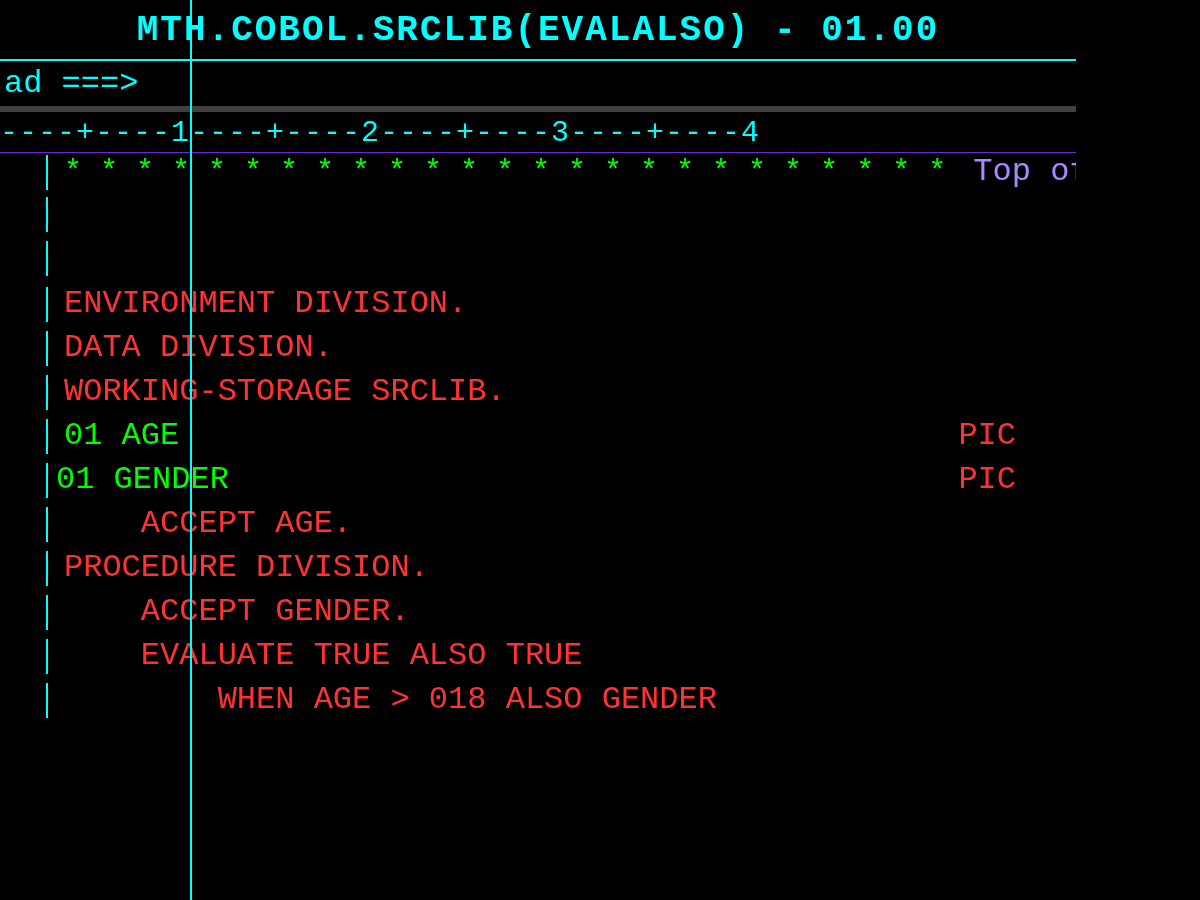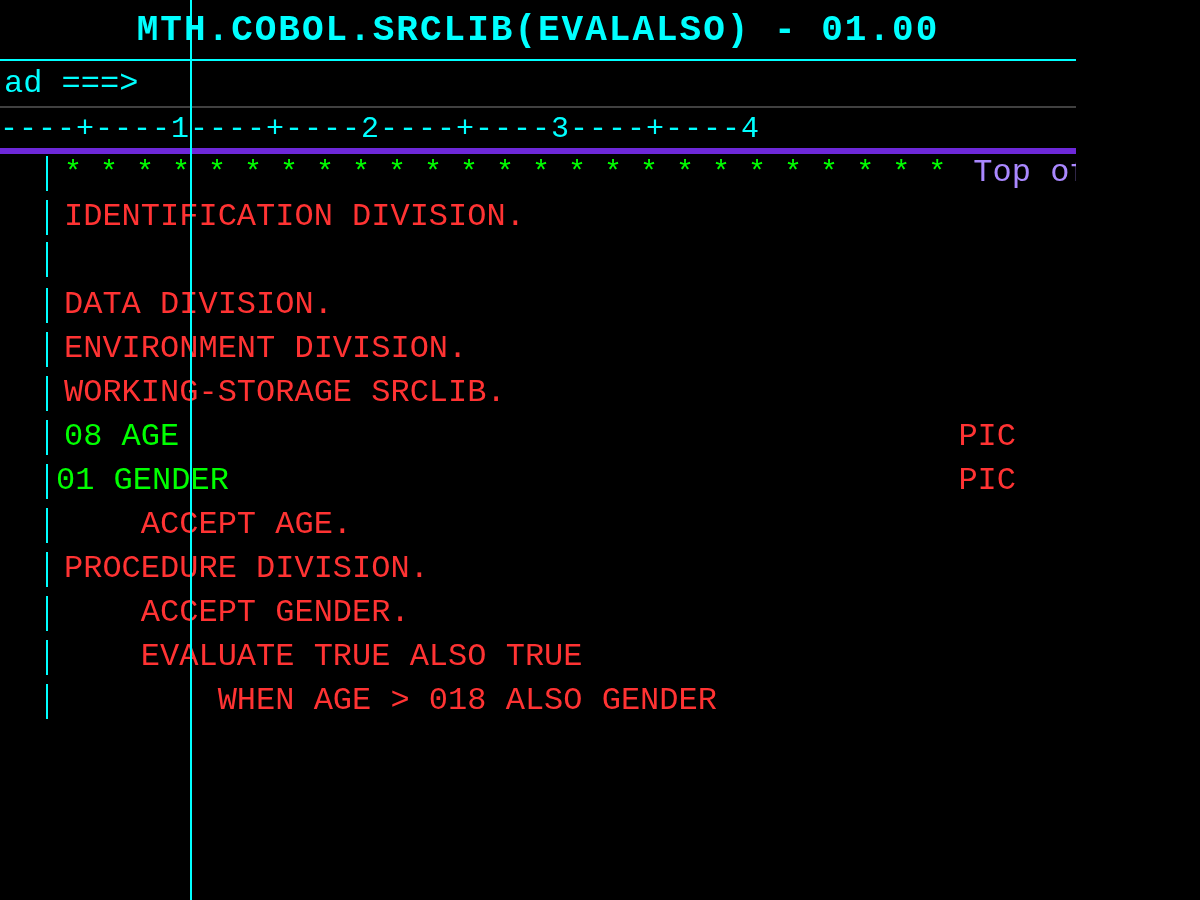--- a/index.html
+++ b/index.html
@@ -32,21 +32,21 @@
       font-weight: bold;
       color: #00ffff;
       letter-spacing: 2px;
     }
 
     .command-bar {
       display: flex;
       align-items: center;
       padding: 4px 0 4px 0;
       border-top: 2px solid #00ffff;
-      border-bottom: 2px solid #404040;
+      border-bottom: 6px solid #404040;
       font-size: 32px;
       color: #00ffff;
     }
 
     .command-label {
       color: #00ffff;
       font-size: 32px;
       padding-left: 4px;
     }
 
@@ -55,21 +55,21 @@
       font-size: 32px;
       margin-left: 4px;
     }
 
     .ruler-line {
       font-size: 30px;
       color: #00ffff;
       padding: 4px 0 2px 0;
       letter-spacing: 1px;
       white-space: nowrap;
-      border-bottom: 6px solid #6d28d9;
+      border-bottom: 1px solid #6d28d9;
       padding-left: 0;
     }
 
     .code-area {
       padding-top: 0;
     }
 
     .code-line {
       display: flex;
       align-items: baseline;
@@ -160,54 +160,51 @@
     <div class="top-of-data-line">
       <span class="line-num">&nbsp;</span>
       <span class="line-content">
         <span class="stars">* * * * * * * * * * * * * * * * * * * * * * * * *</span>
         <span class="top-of-dat">Top of Data</span>
       </span>
     </div>
 
     <div class="code-line">
       <span class="line-num">&nbsp;</span>
-      <span class="line-content">
-        <span class="red">IDENTIFICATION DIVISION.</span>
-      </span>
-    </div>
-
-    <div class="code-line">
-      <span class="line-num">&nbsp;</span>
+    </div>
+
+    <div class="code-line">
+      <span class="line-num">&nbsp;</span>
+    </div>
+
+    <div class="code-line">
+      <span class="line-num">&nbsp;</span>
+      <span class="line-content">
+        <span class="red">ENVIRONMENT DIVISION.</span>
+      </span>
     </div>
 
     <div class="code-line">
       <span class="line-num">&nbsp;</span>
       <span class="line-content">
         <span class="red">DATA DIVISION.</span>
       </span>
     </div>
 
     <div class="code-line">
       <span class="line-num">&nbsp;</span>
       <span class="line-content">
-        <span class="red">ENVIRONMENT DIVISION.</span>
-      </span>
-    </div>
-
-    <div class="code-line">
-      <span class="line-num">&nbsp;</span>
-      <span class="line-content">
         <span class="red">WORKING-STORAGE SRCLIB.</span>
       </span>
     </div>
 
     <div class="code-line">
       <span class="line-num">&nbsp;</span>
       <span class="line-content">
-        <span class="green">08 AGE</span>
+        <span class="green">01 AGE</span>
         <span class="red" style="margin-left:auto; float:right; margin-right:60px;">PIC</span>
       </span>
     </div>
 
     <div class="code-line">
       <span class="line-num">&nbsp;</span>
       <span class="line-content" style="display:flex; justify-content:space-between;padding-left:8px;">
         <span class="green">01 GENDER</span>
         <span class="red" style="margin-right:60px;">PIC</span>
       </span>

